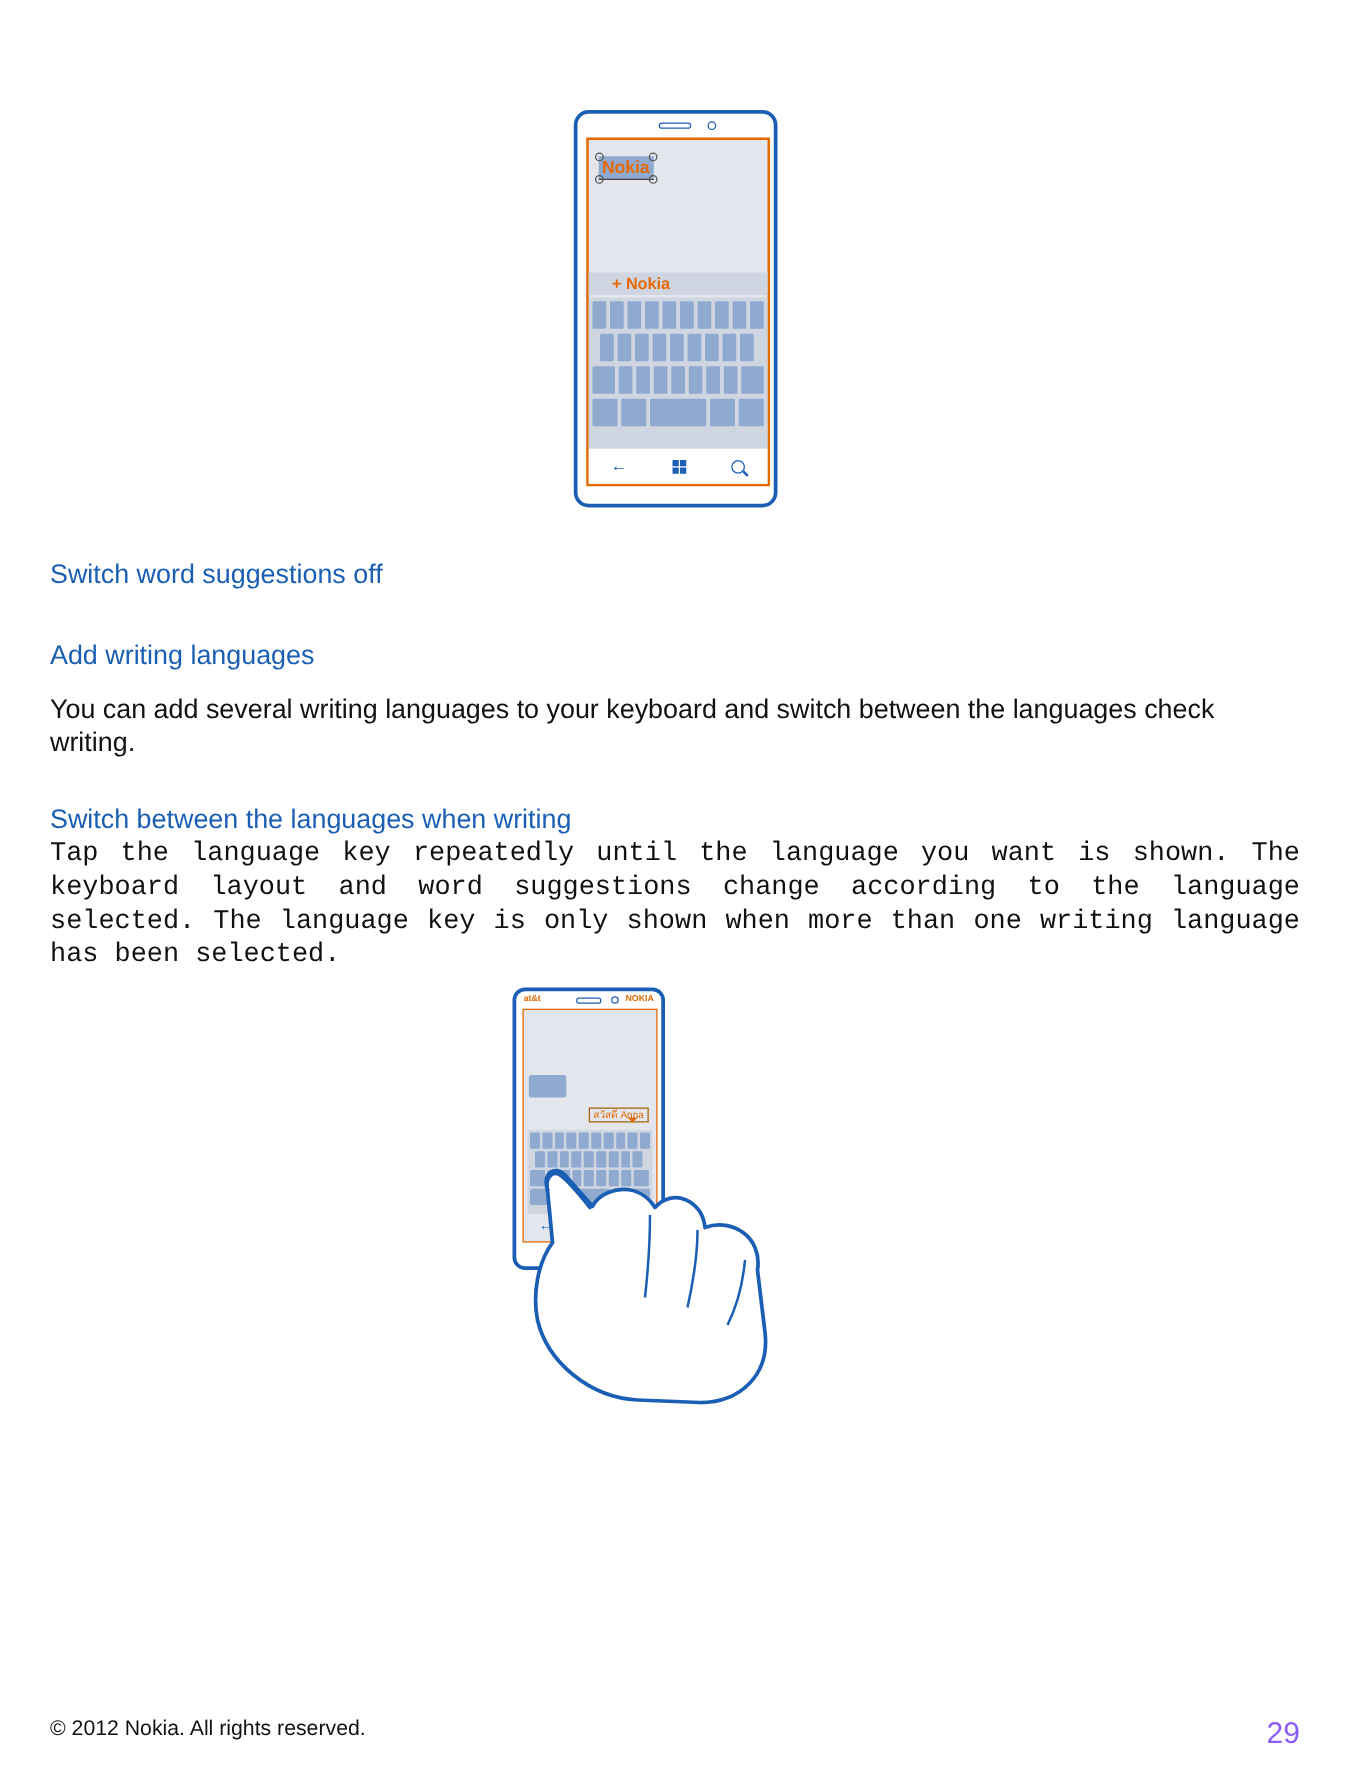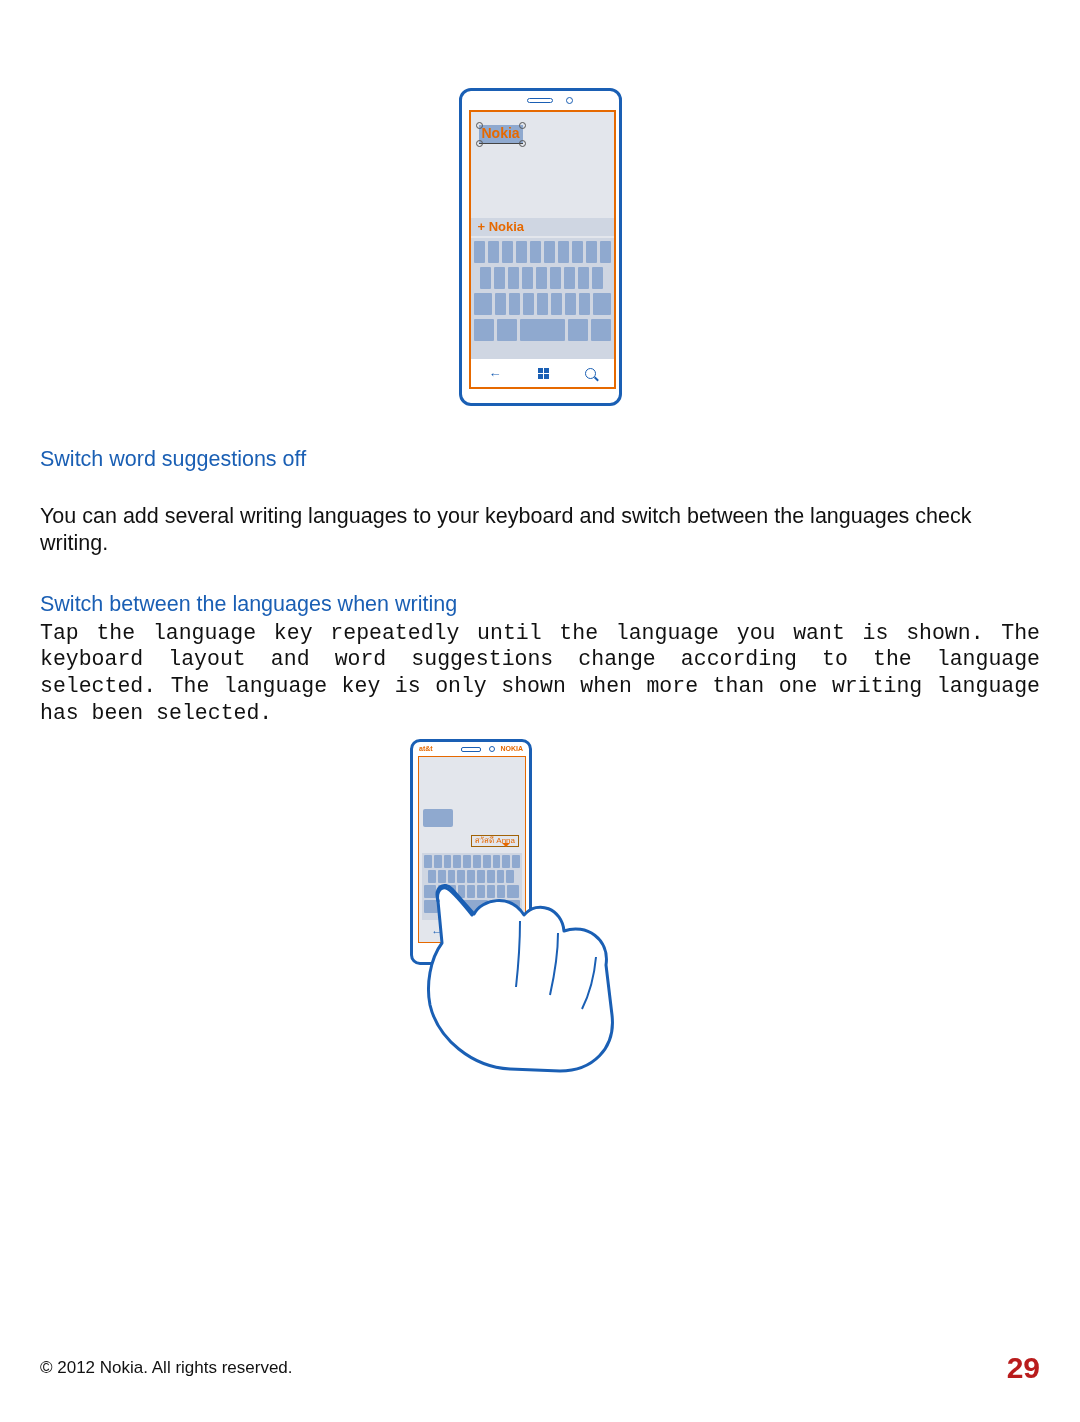--- a/index.html
+++ b/index.html
@@ -61,21 +61,21 @@
   .ph1-nokia::after  { right: -3px; }
   .ph1-nokia .handle-bl, .ph1-nokia .handle-br {
     position: absolute; width: 5px; height: 5px;
     border: 1px solid #555; border-radius: 50%; bottom: -4px;
   }
   .ph1-nokia .handle-bl { left: -3px; }
   .ph1-nokia .handle-br { right: -3px; }
   .ph1-suggest {
     position: absolute; top: 106px; left: 0; right: 0; height: 18px;
     background: #cfd6e2; color: #e66900; font-weight: 700; font-size: 13px;
-    padding-left: 7px; line-height: 18px;
+    padding-left: 19px; line-height: 18px;
   }
   .ph1-kbd {
     position: absolute; top: 126px; left: 0; right: 0; bottom: 28px;
     background: #cfd6e2; display: flex; flex-direction: column; gap: 4px; padding: 3px;
   }
   .row { display: flex; gap: 3px; }
   .key { background: #8fa9cf; border-radius: 1px; height: 22px; flex: 1; }
   .row0 .key { flex: 0 0 11px; }
   .row1 { padding: 0 6px; } .row1 .key { flex: 0 0 11px; }
   .row2 .key.wide { flex: 0 0 18px; }
@@ -129,25 +129,25 @@
   .ph2-kbd .row2 .key.mid  { flex: 0 0 7.8px; }
   .ph2-kbd .row3 .key.small { flex: 0 0 14px; }
   .ph2-langkey { position: absolute; bottom: 24px; left: 19px; width: 14px; height: 13px; border: 1.5px solid #e66900; border-radius: 1px; }
   .ph2-navbar { position: absolute; bottom: 0; left: 0; right: 0; height: 22px; display: flex; justify-content: space-around; align-items: center; color: #1a5fb4; font-size: 11px; }
 
   
   .hand { position: absolute; top: 100px; left: -8px; width: 280px; height: 240px; pointer-events: none; }
 
   
   .footer {
-    position: absolute; left: 40px; right: 40px; bottom: 36px;
-    display: flex; justify-content: space-between; align-items: center;
+    position: absolute; left: 40px; right: 40px; bottom: 20px;
+    display: flex; justify-content: space-between; align-items: flex-start;
     font-size: 17px;
   }
-  .pagenum { color: #b91c1c; font-size: 30px; font-weight: 700; }
+  .pagenum { color: #8b5cf6; font-size: 24px; font-weight: 400; }
 </style>
 </head>
 <body>
 
 <div class="page">
 
   <div class="phone1">
     <div class="ph1-earpiece"></div>
     <div class="ph1-cam"></div>
     <div class="ph1-screen">
@@ -209,20 +209,21 @@
             <span></span>
           </span>
         <span class="search-icon"></span>
       </div>
     </div>
   </div>
 
   <div class="heading">Switch word suggestions off</div>
 
   <div class="spacer"></div>
+  <div class="heading">Add writing languages</div>
   <div class="spacer"></div>
   <p class="para">You can add several writing languages to your keyboard and switch between the languages check writing.</p>
   <div class="spacer"></div>
   <div class="spacer"></div>
   <div class="heading" style="margin-top:4px;">Switch between the languages when writing</div>
   <p class="para" style="text-align:justify;font-family:Liberation Mono, monospace;">Tap the language key repeatedly until the language you want is shown. The keyboard layout and word suggestions change according to the language selected. The language key is only shown when more than one writing language has been selected.</p>
 
   <div class="fig2">
     <div class="phone2">
       <div class="ph2-earpiece"></div>

